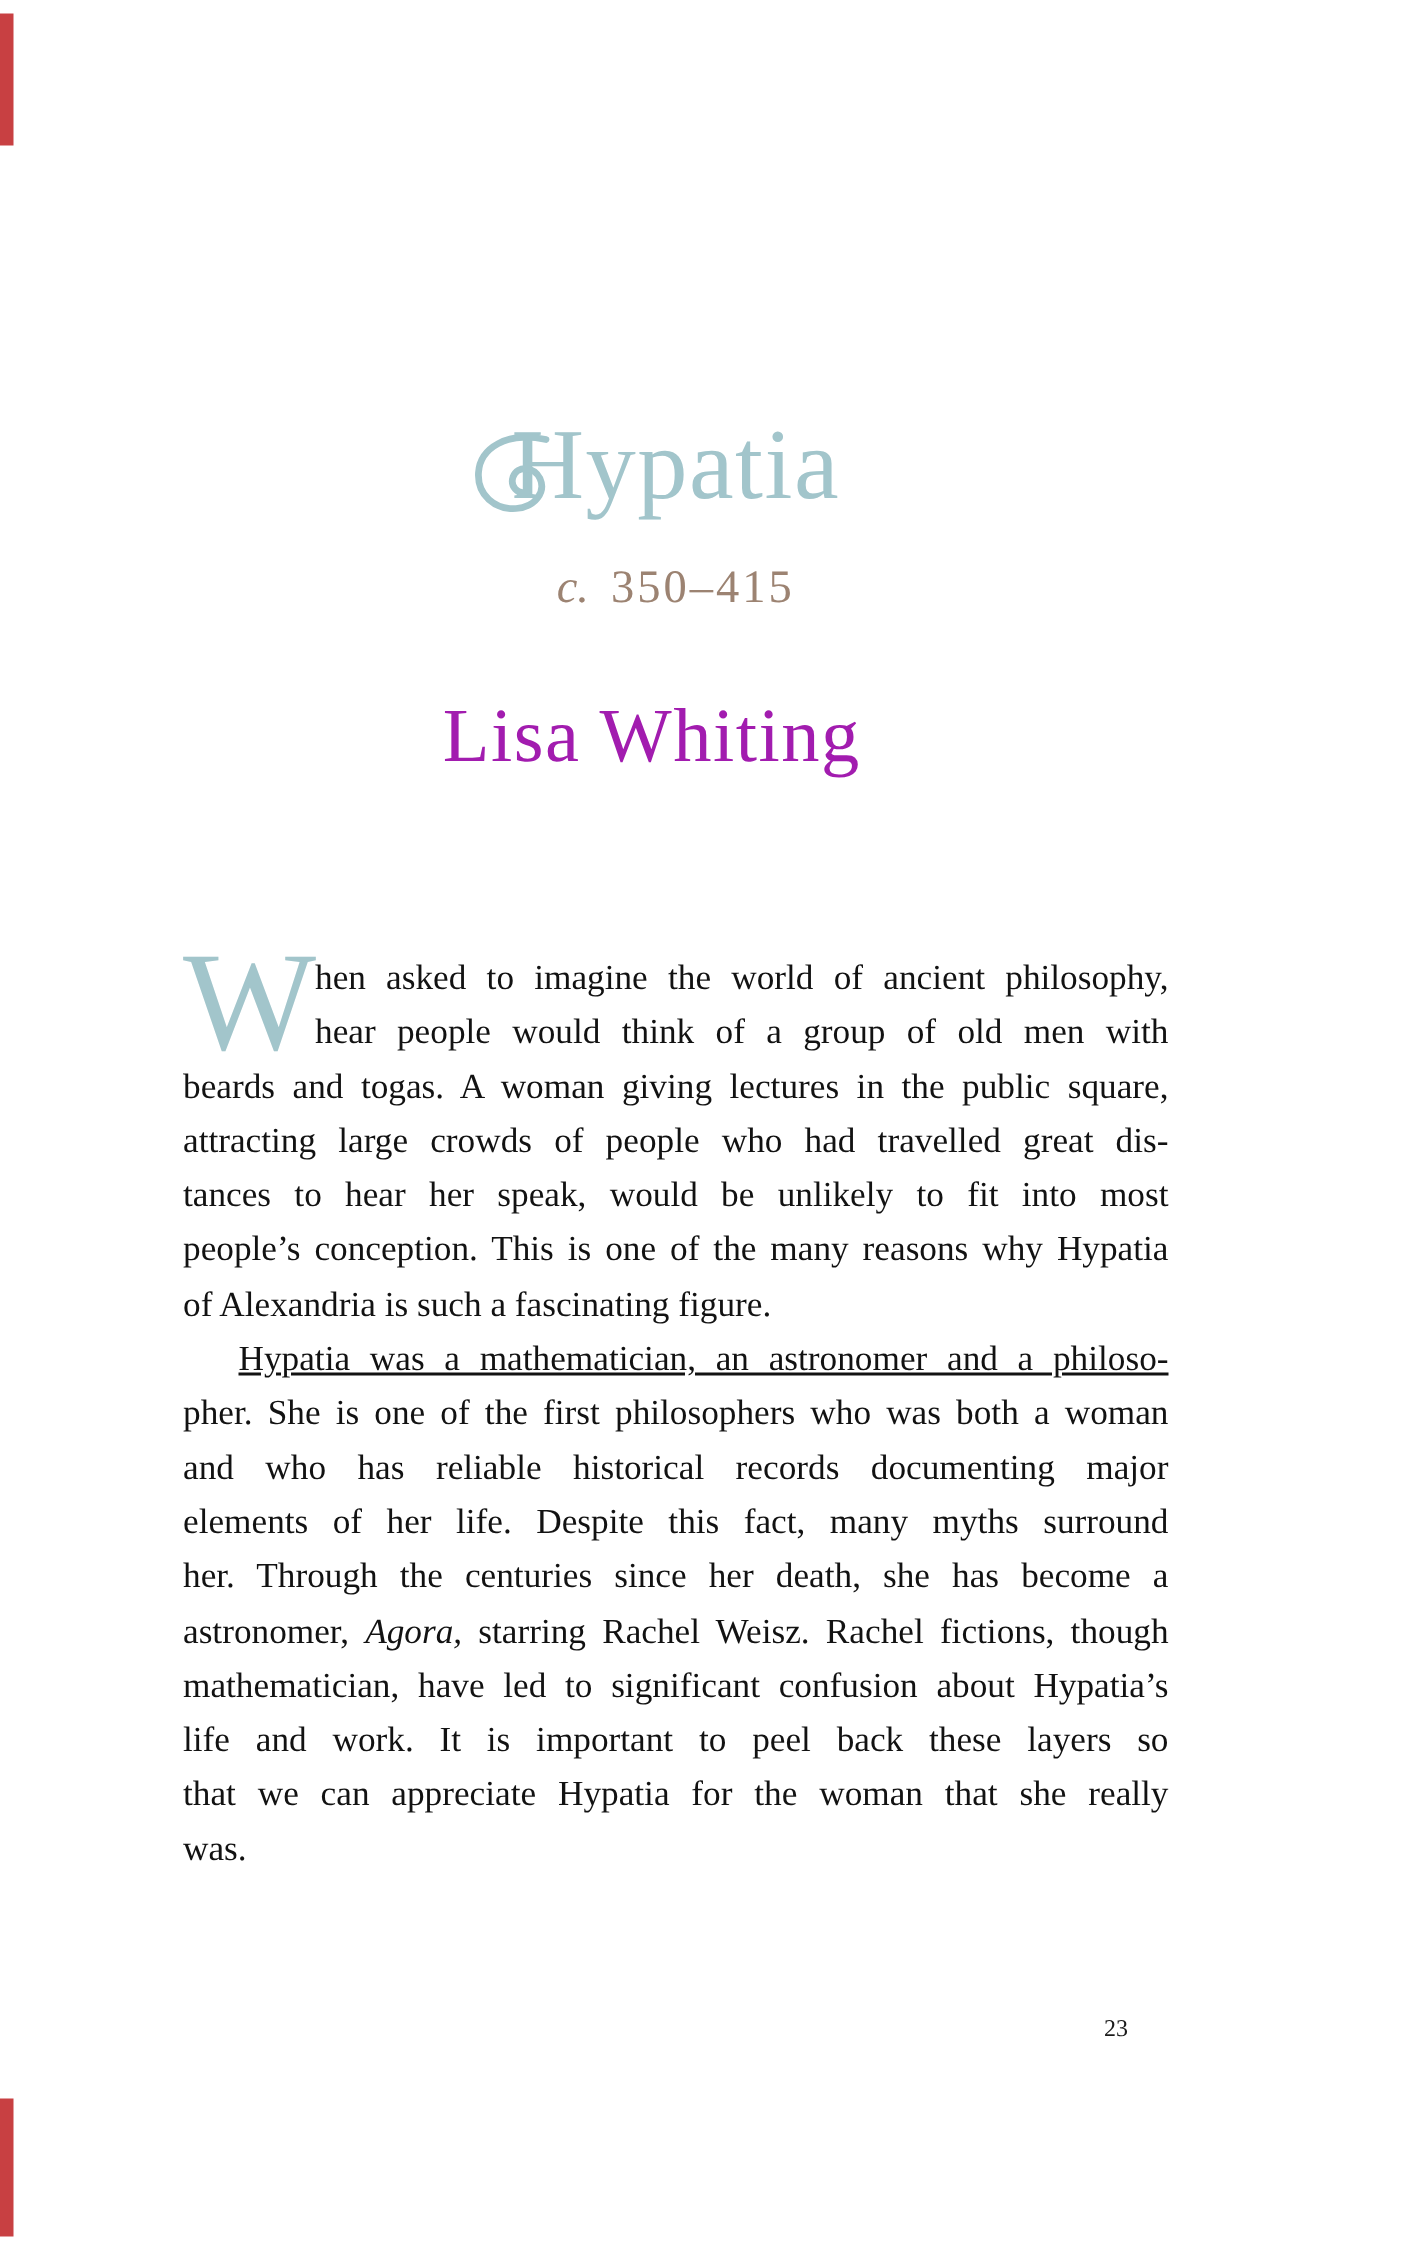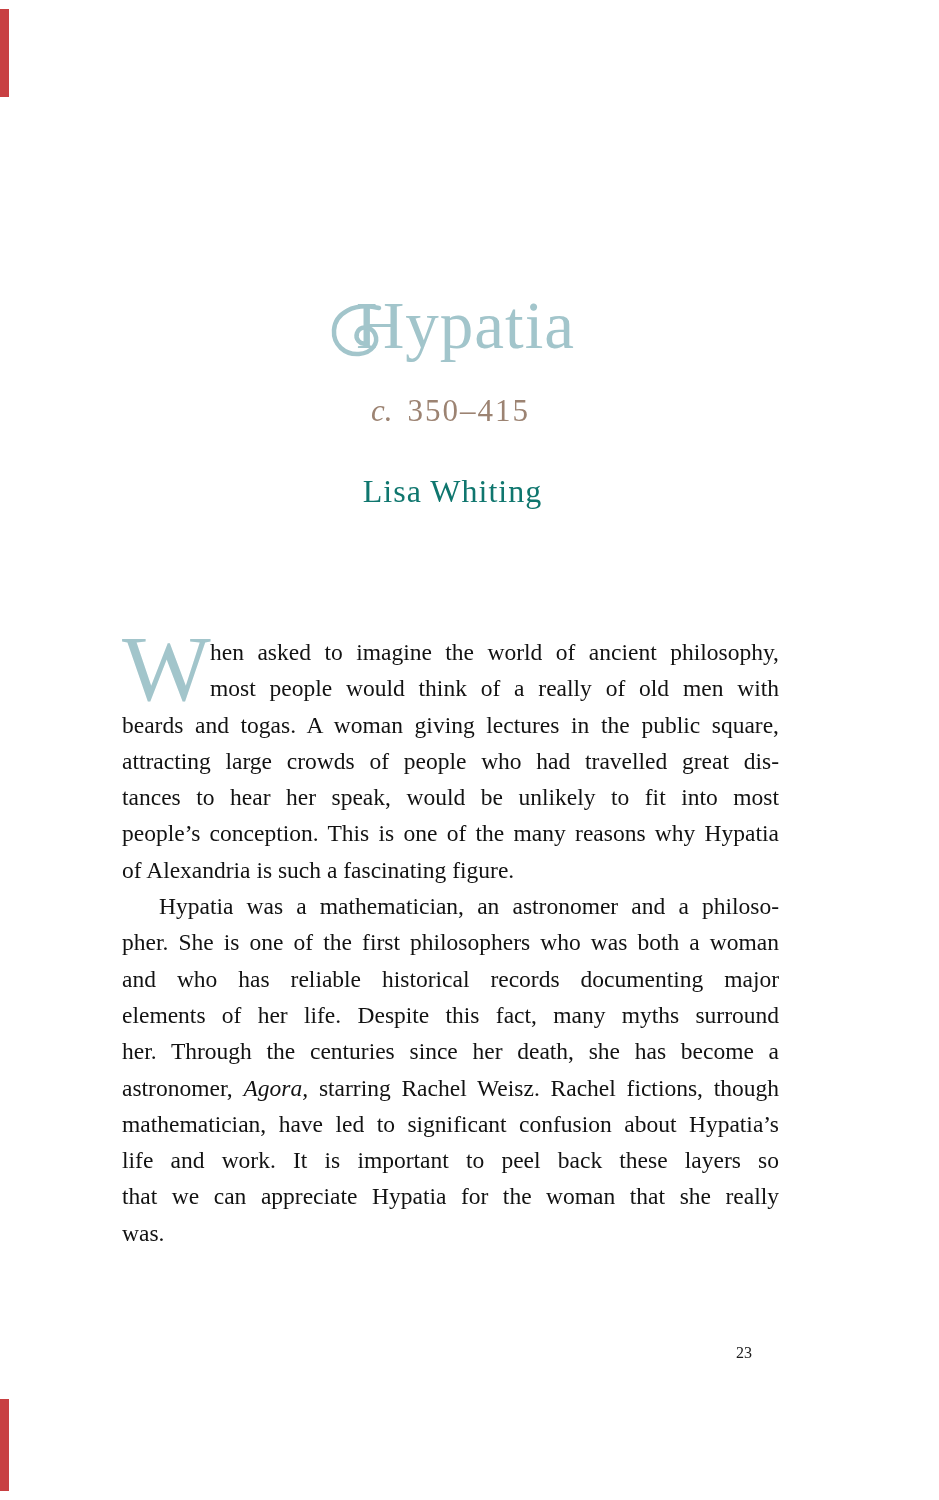--- a/index.html
+++ b/index.html
@@ -7,46 +7,46 @@
     position:relative; width:939px; height:1500px;
     background:#ffffff; overflow:hidden;
     font-family:"Liberation Serif", serif;
   }
   .edge-mark { position:absolute; left:0; width:9px; background:#c84042; }
   .edge-mark.top { top:9px; height:88px; }
   .edge-mark.bottom { top:1399px; height:92px; }
 
   .title {
     position:absolute; top:270px; left:122px; width:657px;
-    margin:15px; text-align:center; font-weight:normal;
+    margin:0; text-align:center; font-weight:normal;
     font-size:67px; line-height:80px; color:#a2c5cb; letter-spacing:1px;
   }
   .title-word { position:relative; display:inline-block; }
   .ornament { position:absolute; left:-27px; top:15px; width:58px; height:58px; }
 
   .dates {
     position:absolute; top:371px; left:122px; width:657px;
     text-align:center; font-size:31px; line-height:40px;
-    color:#9c8372; letter-spacing:2px;margin-top:20px;
+    color:#9c8372; letter-spacing:2px;
   }
   .dates .c { font-style:italic; margin-right:5px; letter-spacing:0; }
 
   .author {
-    position:absolute; top:466px; left:124px; width:657px;
-    text-align:center; font-size:32px; line-height:50px;
-    color:#0f766e; letter-spacing:1px;
+    position:absolute; top:466px; left:106px; width:657px;
+    text-align:center; font-size:51px; line-height:50px;
+    color:#a21caf; letter-spacing:1px;
   }
 
   .bodytext {
     position:absolute; top:634px; left:122px; width:657px;
     font-size:23.5px; color:#121212;
   }
   .line { line-height:36.3px; height:36.3px; text-align:justify; text-align-last:justify; }
   .line.last { text-align-last:left; }
-  .line.indent { text-indent:37px; }
+  .line.indent { text-indent:37px;text-decoration:underline; }
   .dropcap { float:left; width:88px; height:70px; margin:0; }
   .dropcap span { display:block; font-size:94px; line-height:68px; color:#a2c5cb; }
   .italic { font-style:italic; }
 
   .pagenum {
     position:absolute; top:1344px; left:122px; width:630px;
     text-align:right; font-size:16px; color:#1a1a1a;
   }
 </style>
 </head>
@@ -72,21 +72,21 @@
   </div>
 
   <div class="author">Lisa Whiting</div>
 
   <div class="bodytext">
     <div class="dropcap">
       <span>W</span>
     </div>
 
     <div class="line">hen asked to imagine the world of ancient philosophy,</div>
-    <div class="line">most people would think of a really of old men with</div>
+    <div class="line">hear people would think of a group of old men with</div>
     <div class="line">beards and togas. A woman giving lectures in the public square,</div>
     <div class="line">attracting large crowds of people who had travelled great dis-</div>
     <div class="line">tances to hear her speak, would be unlikely to fit into most</div>
     <div class="line">people’s conception. This is one of the many reasons why Hypatia</div>
     <div class="line last">of Alexandria is such a fascinating figure.</div>
 
     <div class="line indent">Hypatia was a mathematician, an astronomer and a philoso-</div>
     <div class="line">pher. She is one of the first philosophers who was both a woman</div>
     <div class="line">and who has reliable historical records documenting major</div>
     <div class="line">elements of her life. Despite this fact, many myths surround</div>

